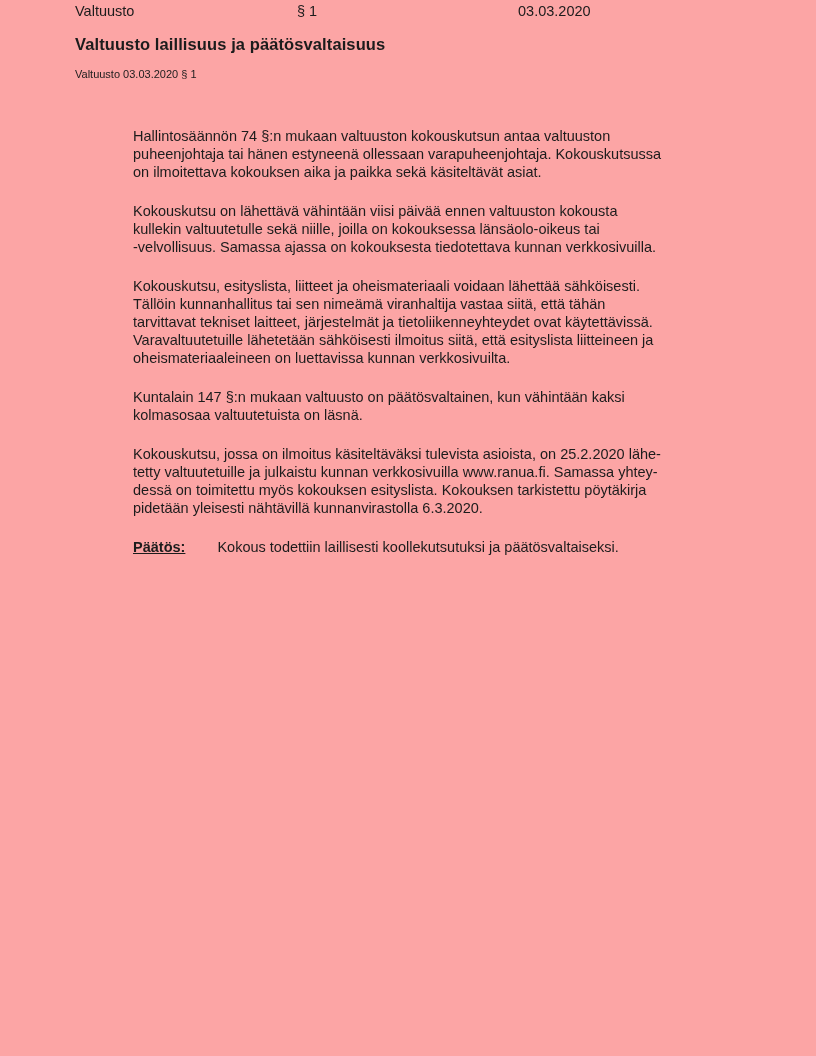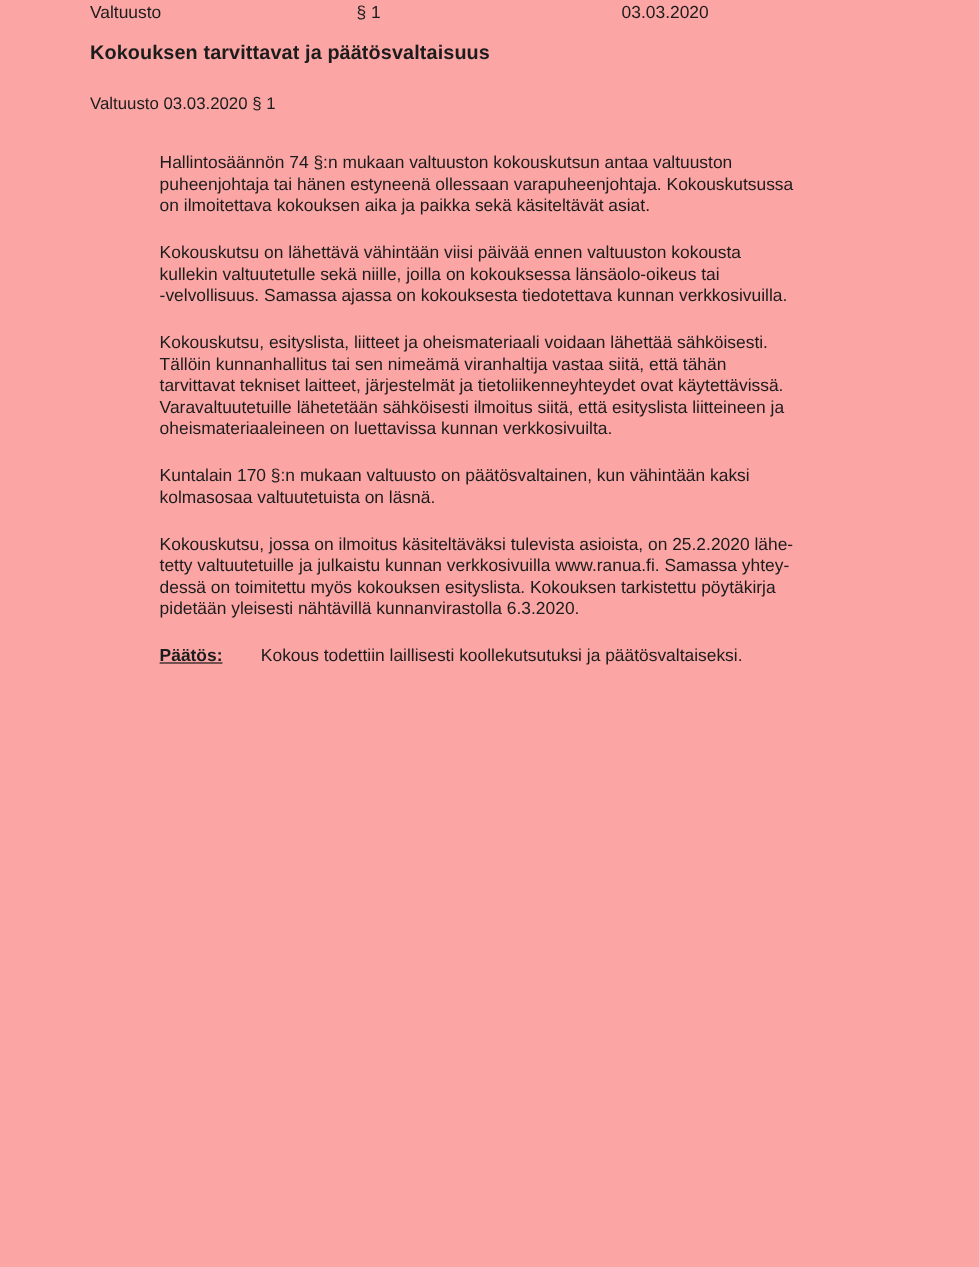--- a/index.html
+++ b/index.html
@@ -43,22 +43,22 @@
     top: 34px;
     margin: 0;
     font-size: 16.5px;
     line-height: 21px;
     font-weight: bold;
     letter-spacing: 0.1px;
   }
   .subtitle {
     position: absolute;
     left: 75px;
-    top: 77px;
-    font-size: 14px;
+    top: 65px;
+    font-size: 11px;
     line-height: 18px;
   }
   .body {
     position: absolute;
     left: 133px;
     top: 127px;
     width: 650px;
   }
   .body p {
     margin: 0 0 21px 0;
@@ -75,37 +75,37 @@
   }
 </style>
 </head>
 <body>
 
 <div class="page">
   <span class="hdr-org">Valtuusto</span>
   <span class="hdr-section">§ 1</span>
   <span class="hdr-date">03.03.2020</span>
 
-  <h1 class="title">Kokouksen tarvittavat ja päätösvaltaisuus</h1>
+  <h1 class="title">Valtuusto laillisuus ja päätösvaltaisuus</h1>
 
   <div class="subtitle">Valtuusto 03.03.2020 § 1</div>
 
   <div class="body">
     <p>Hallintosäännön 74 §:n mukaan valtuuston kokouskutsun antaa valtuuston
 puheenjohtaja tai hänen estyneenä ollessaan varapuheenjohtaja. Kokouskutsussa
 on ilmoitettava kokouksen aika ja paikka sekä käsiteltävät asiat.</p>
     <p>Kokouskutsu on lähettävä vähintään viisi päivää ennen valtuuston kokousta
 kullekin valtuutetulle sekä niille, joilla on kokouksessa länsäolo-oikeus tai
 -velvollisuus. Samassa ajassa on kokouksesta tiedotettava kunnan verkkosivuilla.</p>
     <p>Kokouskutsu, esityslista, liitteet ja oheismateriaali voidaan lähettää sähköisesti.
 Tällöin kunnanhallitus tai sen nimeämä viranhaltija vastaa siitä, että tähän
 tarvittavat tekniset laitteet, järjestelmät ja tietoliikenneyhteydet ovat käytettävissä.
 Varavaltuutetuille lähetetään sähköisesti ilmoitus siitä, että esityslista liitteineen ja
 oheismateriaaleineen on luettavissa kunnan verkkosivuilta.</p>
-    <p>Kuntalain 170 §:n mukaan valtuusto on päätösvaltainen, kun vähintään kaksi
+    <p>Kuntalain 147 §:n mukaan valtuusto on päätösvaltainen, kun vähintään kaksi
 kolmasosaa valtuutetuista on läsnä.</p>
     <p>Kokouskutsu, jossa on ilmoitus käsiteltäväksi tulevista asioista, on 25.2.2020 lähe-
 tetty valtuutetuille ja julkaistu kunnan verkkosivuilla www.ranua.fi. Samassa yhtey-
 dessä on toimitettu myös kokouksen esityslista. Kokouksen tarkistettu pöytäkirja
 pidetään yleisesti nähtävillä kunnanvirastolla 6.3.2020.</p>
     <p><span class="decision-label">Päätös:</span><span class="decision-text">Kokous todettiin laillisesti koollekutsutuksi ja päätösvaltaiseksi.</span></p>
   </div>
 </div>
 
 </body></html>

